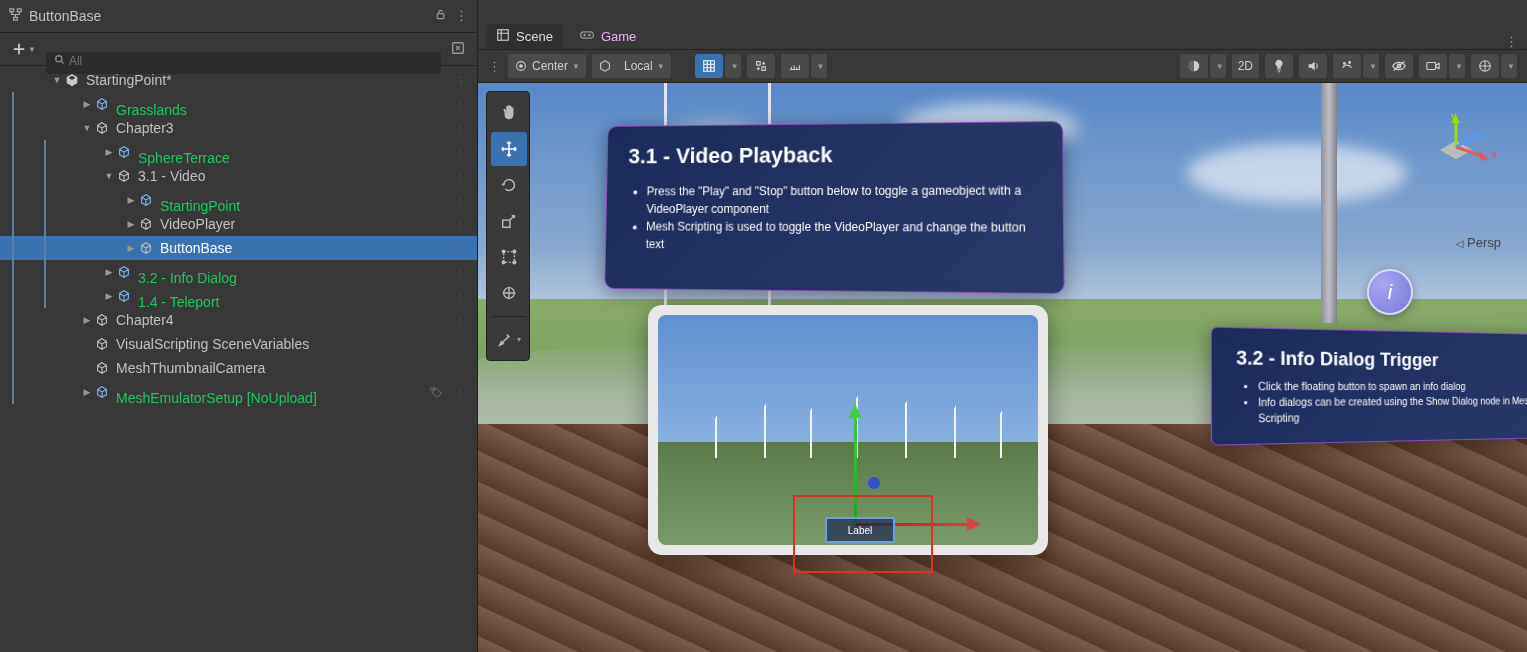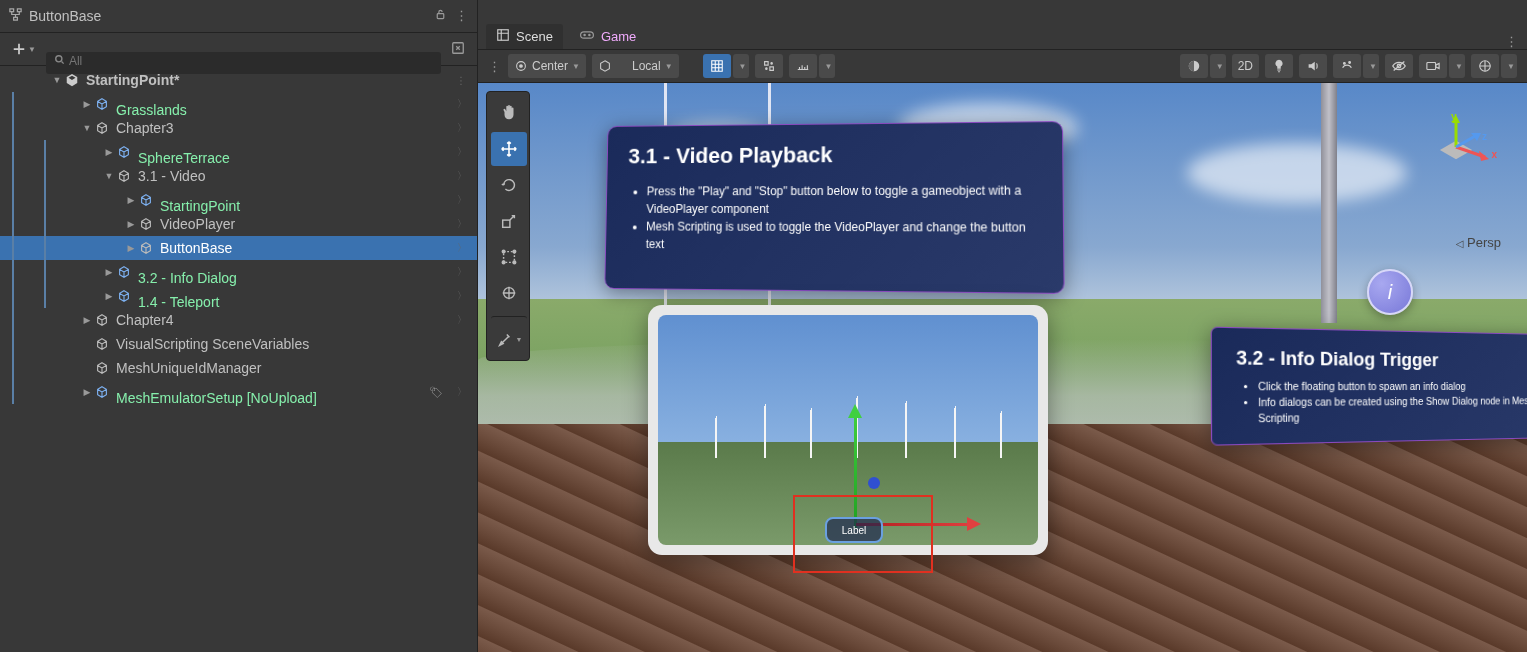--- a/index.html
+++ b/index.html
@@ -13,23 +13,23 @@
 .add-btn { display: flex; align-items: center; gap: 2px; color: #ccc; padding: 2px 4px; }
 .search-wrap { flex: 1; display: flex; align-items: flex-start; background: #2b2b2b; border-radius: 3px; padding: 2px 8px; height: 22px; margin-top: 28px; }
 .search-wrap .sicon { color: #888; margin-right: 4px; font-size: 12px; }
 .search-wrap input { flex: 1; background: transparent; border: none; outline: none; color: #bbb; font-size: 12px; }
 .toolbar-row .maxicon { color: #999; padding: 2px 4px; }
 .tree { flex: 1; overflow: auto; padding-top: 2px; }
 .row { height: 24px; display: flex; align-items: center; position: relative; cursor: pointer; }
 .row.selected { background: #3a72b0; }
 .row .arrow { width: 14px; text-align: center; color: #999; font-size: 9px; }
 .row .lbl { color: #c0c0c0; font-size: 14px; }
-.row.blue .lbl { color: #86efac; margin-top: 12px; }
+.row.blue .lbl { color: #22c55e; margin-top: 12px; }
 .row.selected .lbl { color: #fff; text-align: right; }
-.row.bold .lbl { font-weight: 700; }
+.row.bold .lbl { font-weight: 400; }
 .row .cube { width: 16px; height: 16px; margin-right: 6px; display: inline-flex; align-items: center; justify-content: center; }
 .row .cube svg { width: 14px; height: 14px; }
 .row .chev { position: absolute; right: 10px; color: #666; font-size: 10px; }
 .row .tag { position: absolute; right: 34px; color: #999; font-size: 11px; }
 .vbar { position: absolute; left: 12px; top: 0; bottom: 0; width: 2px; background: #5a7fa6; }
 .vbar2 { position: absolute; left: 44px; top: 0; bottom: 0; width: 2px; background: #5a7fa6; }
 .right-panel { flex: 1; height: 100%; display: flex; flex-direction: column; background: #383838; }
 .tabs { height: 50px; display: flex; align-items: flex-end; border-bottom: 1px solid #222; padding: 0 8px; gap: 6px; }
 .tab { display: flex; align-items: center; gap: 6px; padding: 4px 10px; color: #f0abfc; border-radius: 3px 3px 0 0; cursor: pointer; }
 .tab.active { background: #303030; color: #ddd; }
@@ -62,21 +62,21 @@
 .video-inner { width: 100%; height: 100%; border-radius: 8px; overflow: hidden; background: linear-gradient(to bottom, #6090d0 0%, #88b0e0 55%, #5a7a4a 55%, #7a9a6a 100%); position: relative; }
 .turbine { position: absolute; bottom: 38%; width: 2px; background: #f5f5f5; }
 .turbine::before { content: ''; position: absolute; top: -3px; left: -8px; width: 18px; height: 18px; }
 .turbine::after { content: ''; position: absolute; top: -2px; left: 50%; width: 1px; height: 18px; background: #f5f5f5; transform-origin: top; }
 .gizmo { position: absolute; top: 30px; right: 34px; width: 70px; height: 70px; }
 .gizmo .axis { position: absolute; font-size: 10px; font-weight: bold; }
 .gizmo .cube3 { position: absolute; top: 28px; left: 24px; width: 18px; height: 18px; background: #bbb; transform: rotate(45deg) skew(-15deg, -15deg); }
 .persp { position: absolute; top: 152px; right: 26px; color: #444; font-size: 13px; }
 .info-ball { position: absolute; top: 186px; right: 114px; width: 46px; height: 46px; border-radius: 50%; background: radial-gradient(circle at 30% 30%, #a8a8f0, #7878d8); display: flex; align-items: center; justify-content: center; color: #fff; font-style: italic; font-size: 20px; font-family: serif; box-shadow: 0 3px 10px rgba(0,0,0,0.3); border: 2px solid #d8d8f8; }
 .sel-box { position: absolute; top: 412px; left: 315px; width: 140px; height: 78px; border: 2px solid #e03020; }
-.sel-btn { position: absolute; top: 434px; left: 347px; width: 58px; height: 26px; background: rgba(30,40,80,0.7); border: 2px solid #6aa0e0; border-radius: 8px; color: #fff; font-size: 10px; display: flex; align-items: center; justify-content: center; }
+.sel-btn { position: absolute; top: 434px; left: 347px; width: 70px; height: 26px; background: rgba(30,40,80,0.7); border: 2px solid #6aa0e0; border-radius: 3px; color: #fff; font-size: 10px; display: flex; align-items: center; justify-content: center; }
 .giz-arrow { position: absolute; }
 .giz-green { top: 326px; left: 376px; width: 3px; height: 120px; background: linear-gradient(to bottom, #40d040, #20a020); }
 .giz-green::before { content: ''; position: absolute; top: -12px; left: -6px; border: 7px solid transparent; border-bottom: 14px solid #40d040; }
 .giz-red { top: 440px; left: 378px; width: 120px; height: 3px; background: linear-gradient(to right, #b02020, #e04040); }
 .giz-red::before { content: ''; position: absolute; right: -12px; top: -6px; border: 7px solid transparent; border-left: 14px solid #e04040; }
 .giz-blue { top: 394px; left: 390px; width: 12px; height: 12px; background: #3050d0; border-radius: 50%; }
 .dots { color: #999; letter-spacing: 1px; }
 .turb-big { position: absolute; width: 3px; background: rgba(240,240,248,0.9); }
 </style>
 </head>
@@ -282,21 +282,21 @@
   </div>
         <div class="row" style="padding-left: 80px;">
     <div class="vbar"></div>
 
     <span class="arrow"></span>
     <span class="cube">
             <svg viewBox="0 0 16 16" fill="none" stroke="#bbb" stroke-width="1.3">
               <path d="M8 2l5 3v6l-5 3-5-3V5l5-3zM3 5l5 3 5-3M8 8v6"></path>
             </svg>
           </span>
-    <span class="lbl">MeshUniqueIdManager</span>
+    <span class="lbl">MeshThumbnailCamera</span>
 
   </div>
         <div class="row blue" style="padding-left: 80px;">
     <div class="vbar"></div>
 
     <span class="arrow">▶</span>
     <span class="cube">
             <svg viewBox="0 0 16 16" fill="none" stroke="#7db0f0" stroke-width="1.3">
               <path d="M8 2l5 3v6l-5 3-5-3V5l5-3zM3 5l5 3 5-3M8 8v6"></path>
             </svg>
@@ -340,21 +340,21 @@
           <circle cx="8" cy="8" r="5"></circle>
           <circle cx="8" cy="8" r="1.5" fill="#ccc"></circle>
         </svg>
       <span style="margin-left:4px">Center</span>
       <span class="car">▼</span>
     </div>
     <div class="tb-btn">
       <svg width="14" height="14" viewBox="0 0 16 16" fill="none" stroke="#ccc" stroke-width="1.2">
           <path d="M8 2l5 3v6l-5 3-5-3V5l5-3z"></path>
         </svg>
-      <span style="margin-left:20px">Local</span>
+      <span style="margin-left:12px">Local</span>
       <span class="car">▼</span>
     </div>
     <div style="width:12px"></div>
     <div class="tb-group">
       <div class="tb-btn icon-only accent">
           <svg width="14" height="14" viewBox="0 0 16 16" fill="none" stroke="#fff" stroke-width="1.2">
             <path d="M2 2h12v12H2zM6 2v12M10 2v12M2 6h12M2 10h12"></path>
           </svg>
         </div>
       <div class="tb-btn icon-only" style="width:16px">

